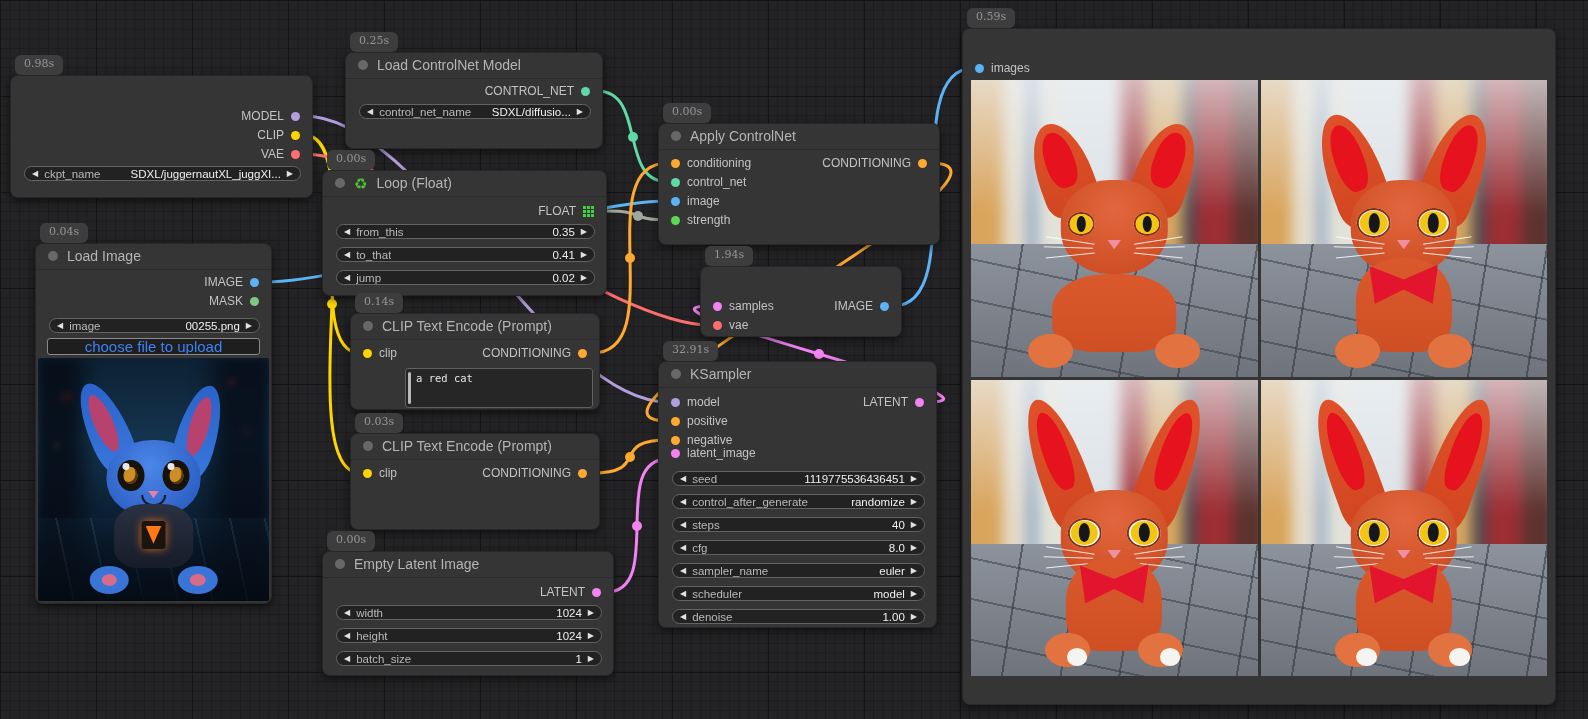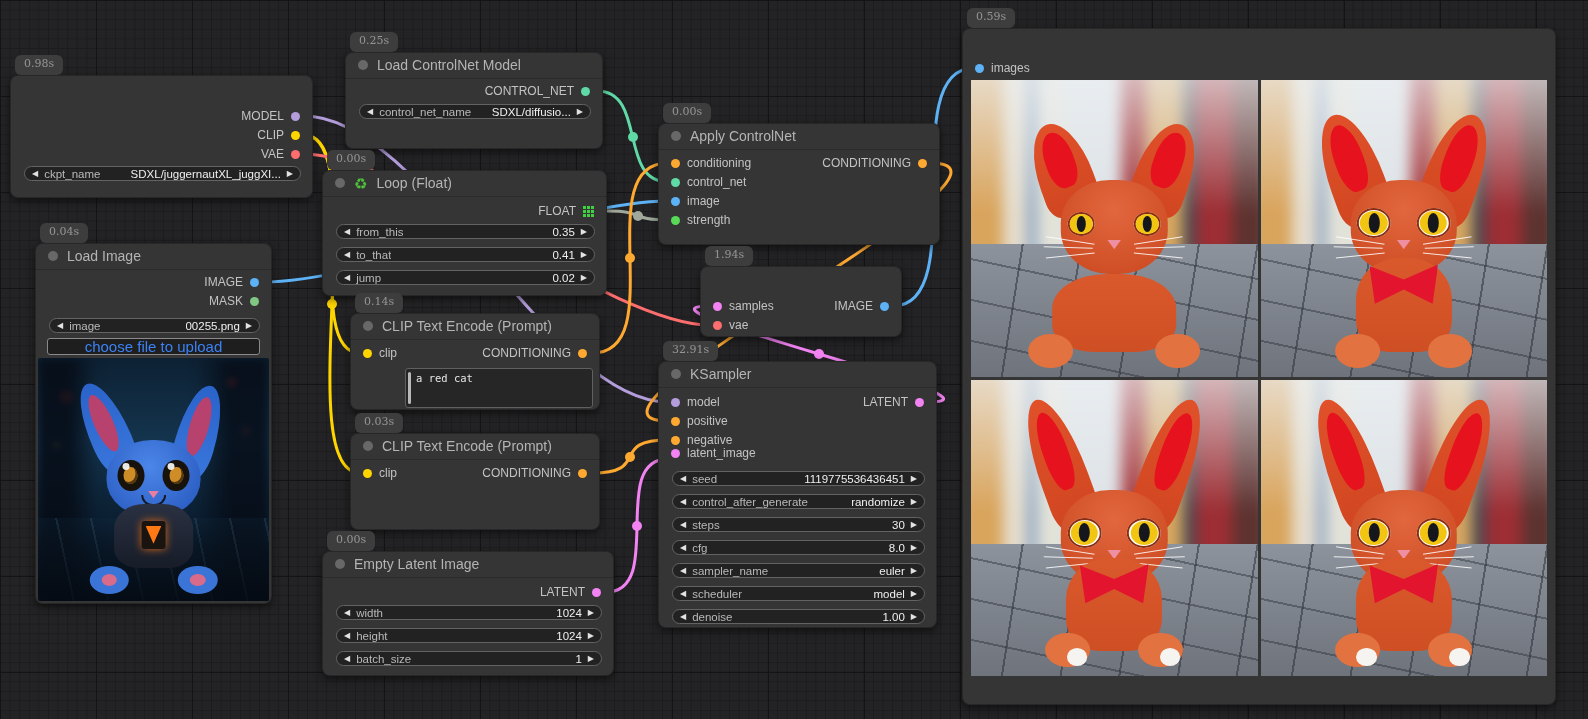--- a/index.html
+++ b/index.html
@@ -461,21 +461,21 @@
       </div>
     <div class="pill" style="top:133px">
         <span class="arr">◀</span>
         <span class="wlabel">control_after_generate</span>
         <span class="wvalue">randomize</span>
         <span class="arr">▶</span>
       </div>
     <div class="pill" style="top:156px">
         <span class="arr">◀</span>
         <span class="wlabel">steps</span>
-        <span class="wvalue">30</span>
+        <span class="wvalue">40</span>
         <span class="arr">▶</span>
       </div>
     <div class="pill" style="top:179px">
         <span class="arr">◀</span>
         <span class="wlabel">cfg</span>
         <span class="wvalue">8.0</span>
         <span class="arr">▶</span>
       </div>
     <div class="pill" style="top:202px">
         <span class="arr">◀</span>

